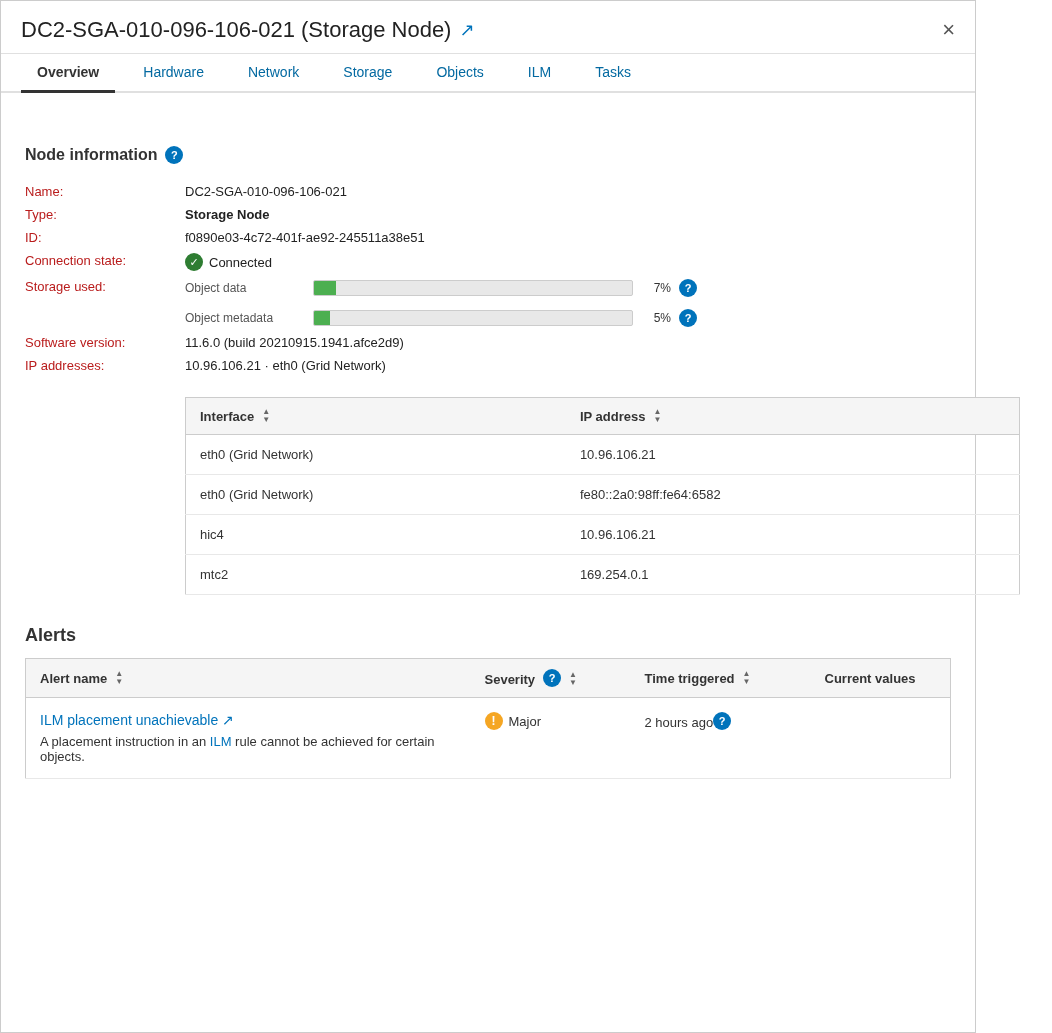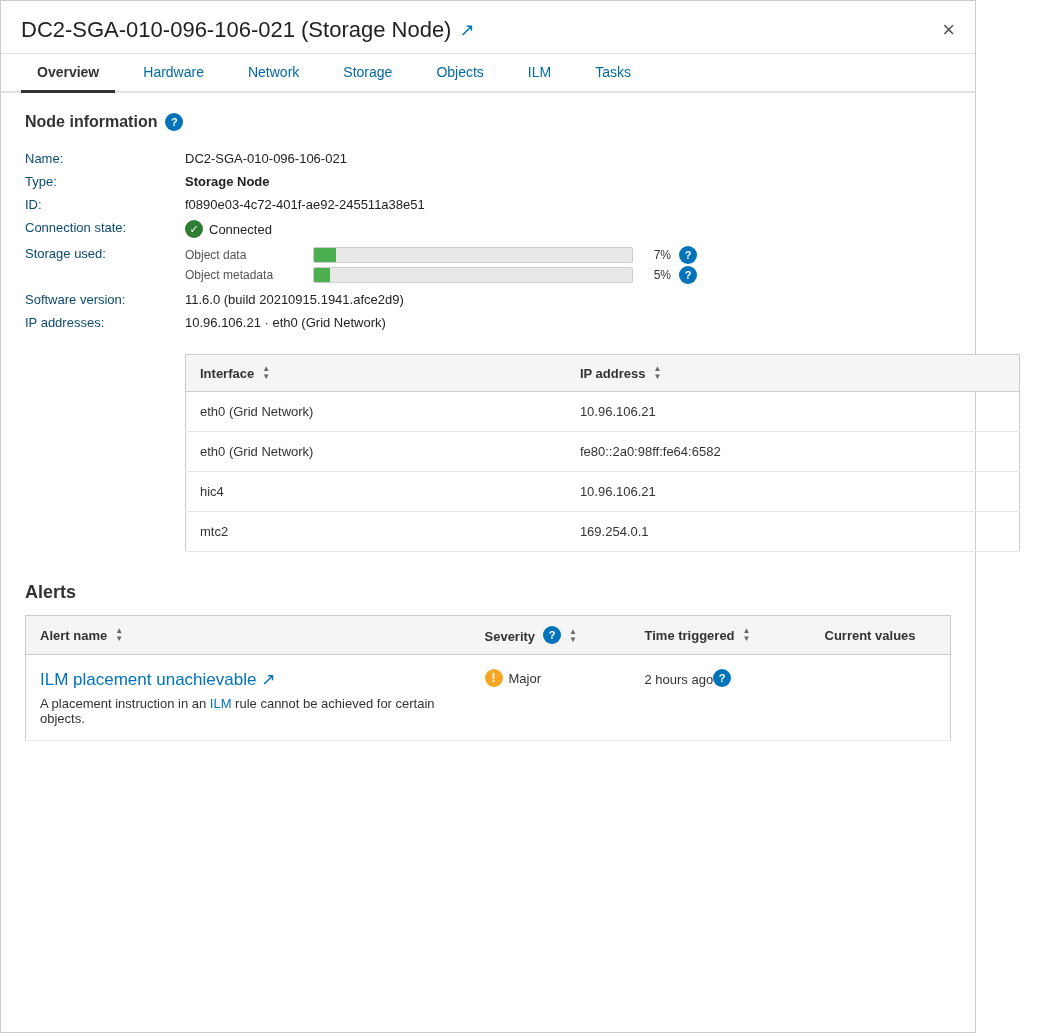--- a/index.html
+++ b/index.html
@@ -63,20 +63,21 @@
     }
 
     .tab.active {
       color: #333;
       font-weight: bold;
       border-bottom: 3px solid #333;
     }
 
     .content {
       padding: 20px 24px;
+      margin-top: 33px;
     }
 
     .section-title {
       font-size: 16px;
       font-weight: bold;
       margin-bottom: 16px;
       display: flex;
       align-items: center;
       gap: 8px;
     }
@@ -101,21 +102,21 @@
     }
 
     .info-row {
       display: flex;
       padding: 4px 0;
       align-items: flex-start;
     }
 
     .info-label {
       width: 160px;
-      color: #0c4a6e;
+      color: #b91c1c;
       font-size: 13px;
       flex-shrink: 0;
     }
 
     .info-value {
       font-size: 13px;
       color: #222;
     }
 
     .info-value.bold { font-weight: bold; }
@@ -134,21 +135,21 @@
       display: flex;
       align-items: center;
       justify-content: center;
       color: white;
       font-size: 11px;
     }
 
     .storage-used {
       display: flex;
       flex-direction: column;
-      gap: 2px;
+      gap: 12px;
     }
 
     .storage-row {
       display: flex;
       align-items: center;
       gap: 8px;
     }
 
     .storage-label {
       width: 120px;
@@ -250,21 +251,21 @@
     .alerts-table td {
       padding: 14px 14px;
       font-size: 13px;
       border-bottom: 1px solid #e8e8e8;
       vertical-align: top;
     }
 
     .alert-link {
       color: #0073bb;
       text-decoration: none;
-      font-size: 17px;
+      font-size: 14px;
     }
 
     .alert-desc {
       font-size: 13px;
       color: #333;
       margin-top: 6px;
     }
 
     .ilm-link {
       color: #0073bb;

